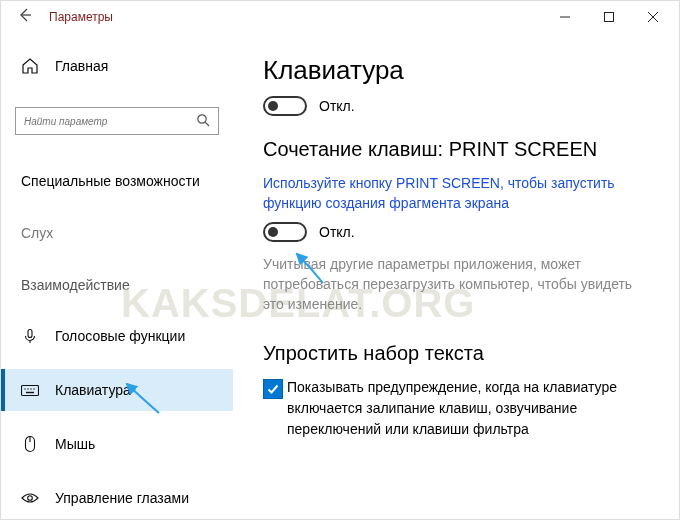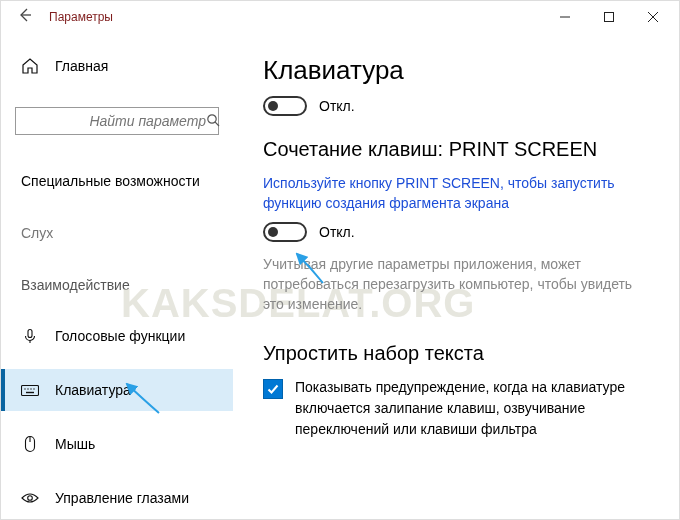--- a/index.html
+++ b/index.html
@@ -72,25 +72,24 @@
     border: 1px solid #999;
     background: #fff;
     display: flex;
     align-items: center;
     padding: 0 8px;
   }
   .searchbox input {
     flex: 1;
     border: none;
     outline: none;
-    font-size: 14px;
+    font-size: 10px;
     font-style: italic;
     color: #3b82f6;
     background: transparent;
-    text-align: right;
   }
   .searchbox .sicon { color:#555; font-size:14px; }
   .section-label {
     padding: 14px 20px 10px 20px;
     font-size: 14px;
     color: #000;
   }
   .section-label.dim { color: #777; }
   .nav-item {
     display: flex;
@@ -165,21 +164,21 @@
   .note {
     font-size: 14px;
     color: #888;
     line-height: 1.45;
     margin-top: 12px;
     margin-bottom: 28px;
   }
   .check-row {
     display: flex;
     align-items: flex-start;
-    gap: 12px;
+    gap: 4px;
     margin-top: 2px;
   }
   .checkbox {
     width: 20px; height: 20px;
     background: #0078d4;
     border: 1px solid #0062ad;
     display: flex;
     align-items: center;
     justify-content: center;
     color: #fff;

